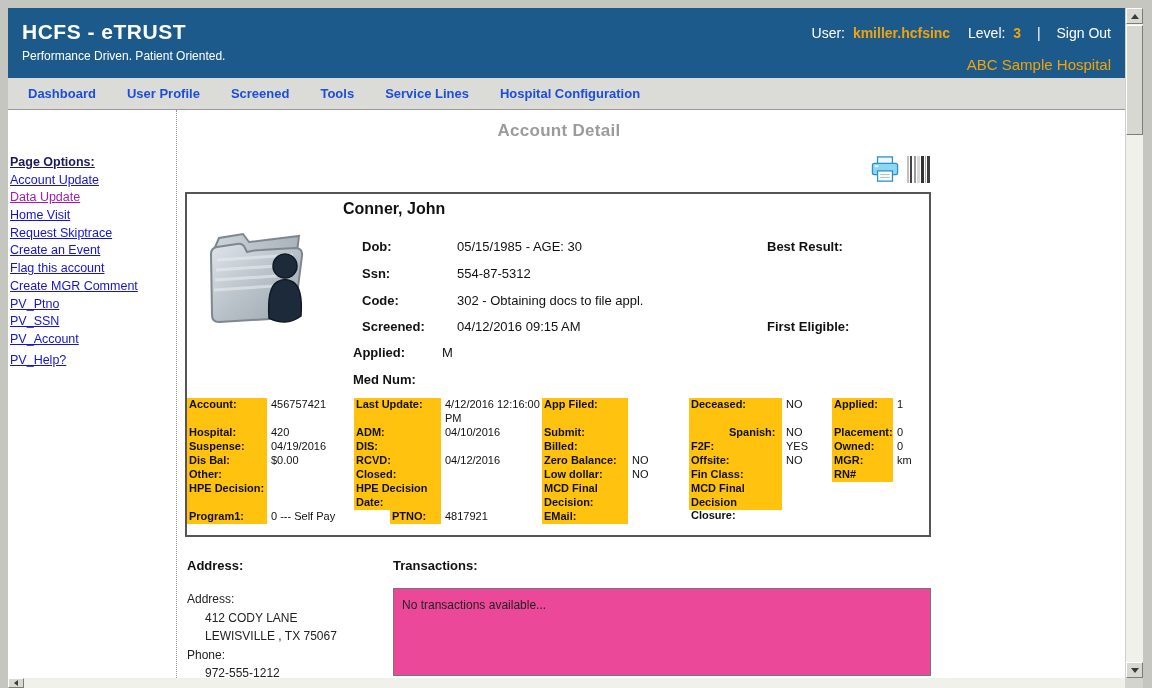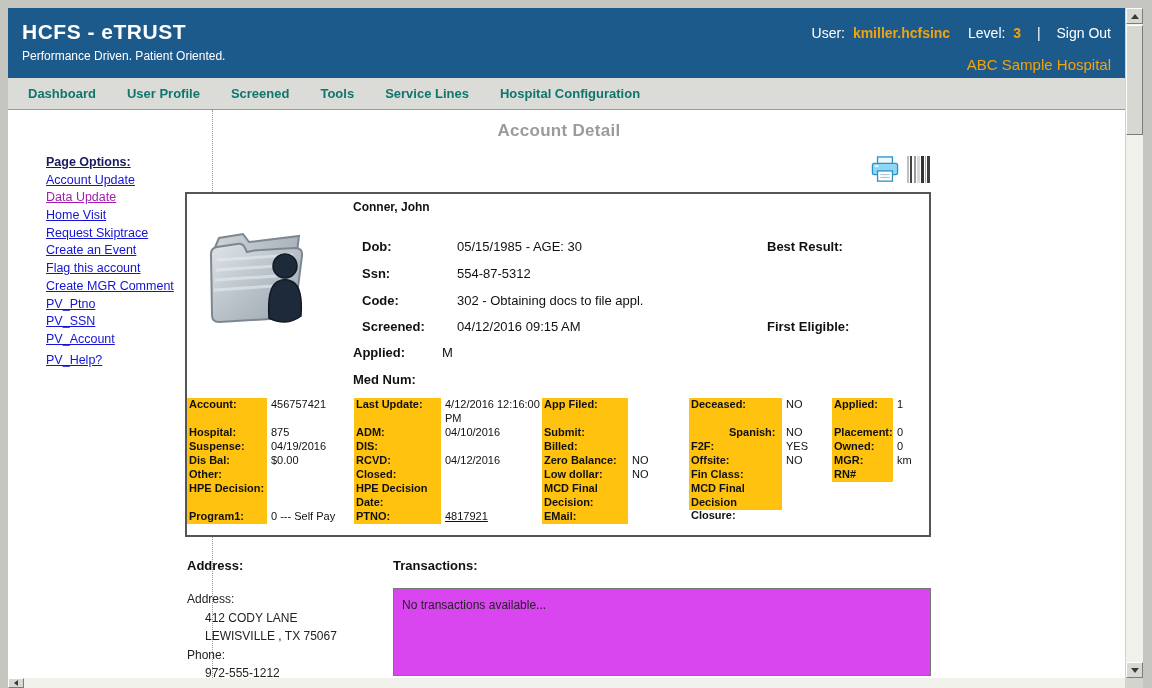--- a/index.html
+++ b/index.html
@@ -13,54 +13,54 @@
   .hdr .app-title { position:absolute; left:14px; top:12px; font-size:21px; font-weight:bold; letter-spacing:0.5px; }
   .hdr .tagline { position:absolute; left:14px; top:41px; font-size:12px; }
   .hdr .userline { position:absolute; right:14px; top:17px; font-size:14px; white-space:nowrap; }
   .hdr .userline span { margin-left:4px; }
   .gold { color:#f0a30a; font-weight:bold; }
   .hdr .hospital { position:absolute; right:14px; top:48px; font-size:15px; color:#f0a30a; }
   .hdr .signout { color:#ffffff; text-decoration:none; cursor:pointer; }
 
   
   .nav { width:100%; height:32px; background:#dbdbd7; border-bottom:1px solid #9a9a9a; display:flex; align-items:center; padding-left:20px; gap:31px; }
-  .nav-item { font-size:13px; font-weight:bold; color:#0f766e; cursor:pointer; white-space:nowrap; }
+  .nav-item { font-size:13px; font-weight:bold; color:#1d4ed8; cursor:pointer; white-space:nowrap; }
 
   
   .content { position:absolute; left:0; top:102px; width:100%; height:568px; background:#fff; overflow:hidden; }
 
-  .sidebar { position:absolute; left:0; top:0; width:169px; height:100%; border-right:1px dotted #999; padding:45px 0 0 2px;margin-left:36px; }
+  .sidebar { position:absolute; left:0; top:0; width:169px; height:100%; border-right:1px dotted #999; padding:45px 0 0 2px; }
   .side-head { font-size:12.5px; font-weight:bold; color:#1a1a5e; text-decoration:underline; display:block; height:17.7px; }
   .side-link { display:block; font-size:12.5px; color:#1414d2; text-decoration:underline; height:17.7px; cursor:pointer; white-space:nowrap; }
   .side-link.visited { color:#a21caf; }
   .side-link.gap { margin-top:3px; }
 
   .main { position:absolute; left:177px; top:0; width:748px; height:100%; }
   .page-title { text-align:center; margin-top:11px; font-size:17px; font-weight:bold; color:#9b9b9b; letter-spacing:0.3px; }
   .icon-row { position:absolute; top:46px; right:2px; display:flex; gap:7px; align-items:flex-end; }
   .icon-btn { cursor:pointer; }
 
   
   .detail-box { position:absolute; left:0; top:82px; width:746px; height:345px; border:2px solid #555; background:#fff; }
-  .pt-name { position:absolute; left:166px; top:6px; font-size:12px; font-weight:bold; color:#111; }
+  .pt-name { position:absolute; left:156px; top:6px; font-size:16px; font-weight:bold; color:#111; }
   .pt-label { position:absolute; font-size:13px; font-weight:bold; color:#111; white-space:nowrap; }
   .pt-value { position:absolute; font-size:13px; color:#111; white-space:nowrap; }
   .folder-wrap { position:absolute; left:16px; top:28px; }
 
   
   .grid { position:absolute; left:0; top:204px; width:746px; display:flex; }
   .gcol { display:grid; grid-template-rows:28px 14px 14px 14px 14px 28px 14px; }
   .g-label { background:#ffc20e; font-size:11px; font-weight:bold; line-height:13.5px; padding-left:2px; white-space:pre-line; color:#111; }
   .g-value { font-size:11px; line-height:13.5px; padding-left:4px; white-space:pre-line; color:#111; }
 
   
   .sec-head { position:absolute; font-size:13px; font-weight:bold; color:#111; }
   .addr-block { position:absolute; left:2px; top:480px; font-size:12px; color:#222; line-height:18.5px; }
   .addr-indent { padding-left:18px; }
-  .tx-box { position:absolute; left:208px; top:478px; width:538px; height:88px; border:1px solid #777; background:#d946ef; }
+  .tx-box { position:absolute; left:208px; top:478px; width:538px; height:88px; border:1px solid #777; background:#ec4899; }
   .tx-msg { font-size:12px; color:#222; padding:9px 0 0 8px; }
 
   
   .vscroll { position:absolute; left:1125px; top:8px; width:18px; height:670px; background:#f1f1ec; border-left:1px solid #d0d0d0; }
   .hscroll { position:absolute; left:8px; top:678px; width:1117px; height:10px; background:#f1f1ec; }
   .sbtn { position:absolute; background:#d8d8d2; border:1px solid; border-color:#ffffff #7d7d78 #7d7d78 #ffffff; display:flex; align-items:center; justify-content:center; }
   .vscroll .up { left:0; top:0; width:17px; height:16px; }
   .vscroll .down { left:0; bottom:0; width:17px; height:16px; }
   .vscroll .thumb { position:absolute; left:0; top:17px; width:17px; height:110px; background:#d8d8d2; border:1px solid; border-color:#ffffff #7d7d78 #7d7d78 #ffffff; }
   .hscroll .left { left:0; top:0; width:16px; height:10px; }
@@ -181,21 +181,21 @@
             <div class="pt-label" style="left: 580px; top: 45px;">Best Result:</div>
             <div class="pt-value" style="left: 672px; top: 45px;"></div>
             <div class="pt-label" style="left: 580px; top: 125px;">First Eligible:</div>
             <div class="pt-value" style="left: 672px; top: 125px;"></div>
           </div>
         <div class="grid" id="detail-grid">
             <div class="gcol" style="width: 167px; grid-template-columns: 80px 1fr;">
               <div class="g-label" style="grid-area: 1 / 1;">Account:</div>
               <div class="g-value" style="grid-area: 1 / 2;">456757421</div>
               <div class="g-label" style="grid-area: 2 / 1;">Hospital:</div>
-              <div class="g-value" style="grid-area: 2 / 2;">875</div>
+              <div class="g-value" style="grid-area: 2 / 2;">420</div>
               <div class="g-label" style="grid-area: 3 / 1;">Suspense:</div>
               <div class="g-value" style="grid-area: 3 / 2;">04/19/2016</div>
               <div class="g-label" style="grid-area: 4 / 1;">Dis Bal:</div>
               <div class="g-value" style="grid-area: 4 / 2;">$0.00</div>
               <div class="g-label" style="grid-area: 5 / 1;">Other:</div>
               <div class="g-value" style="grid-area: 5 / 2;"></div>
               <div class="g-label" style="grid-area: 6 / 1;">HPE Decision:</div>
               <div class="g-value" style="grid-area: 6 / 2;"></div>
               <div class="g-label" style="grid-area: 7 / 1;">Program1:</div>
               <div class="g-value" style="grid-area: 7 / 2;">0 --- Self Pay</div>
@@ -208,22 +208,22 @@
               <div class="g-value" style="grid-area: 2 / 2;">04/10/2016</div>
               <div class="g-label" style="grid-area: 3 / 1;">DIS:</div>
               <div class="g-value" style="grid-area: 3 / 2;"></div>
               <div class="g-label" style="grid-area: 4 / 1;">RCVD:</div>
               <div class="g-value" style="grid-area: 4 / 2;">04/12/2016</div>
               <div class="g-label" style="grid-area: 5 / 1;">Closed:</div>
               <div class="g-value" style="grid-area: 5 / 2;"></div>
               <div class="g-label" style="grid-area: 6 / 1;">HPE Decision
 Date:</div>
               <div class="g-value" style="grid-area: 6 / 2;"></div>
-              <div class="g-label" style="grid-area: 7 / 1;">PTNO:</div>
-              <div class="g-value" style="grid-area: 7 / 2; text-decoration: underline;">4817921</div>
+              <div class="g-label" style="grid-area: 7 / 1; margin-left: 36px;">PTNO:</div>
+              <div class="g-value" style="grid-area: 7 / 2;">4817921</div>
             </div>
             <div class="gcol" style="width: 147px; grid-template-columns: 86px 1fr;">
               <div class="g-label" style="grid-area: 1 / 1;">App Filed:</div>
               <div class="g-value" style="grid-area: 1 / 2;"></div>
               <div class="g-label" style="grid-area: 2 / 1;">Submit:</div>
               <div class="g-value" style="grid-area: 2 / 2;"></div>
               <div class="g-label" style="grid-area: 3 / 1;">Billed:</div>
               <div class="g-value" style="grid-area: 3 / 2;"></div>
               <div class="g-label" style="grid-area: 4 / 1;">Zero Balance:</div>
               <div class="g-value" style="grid-area: 4 / 2;">NO</div>

